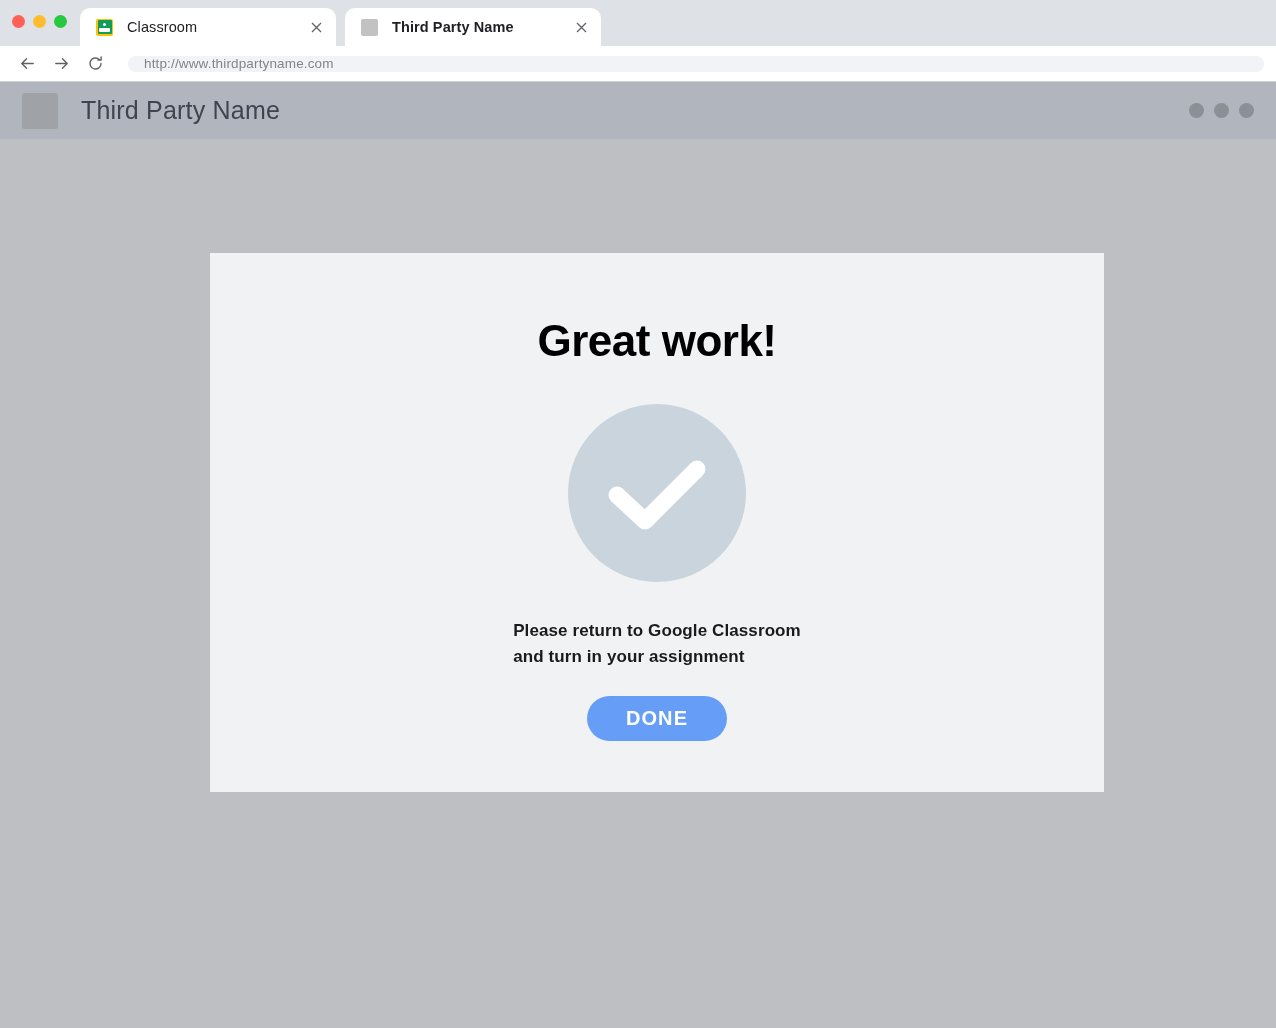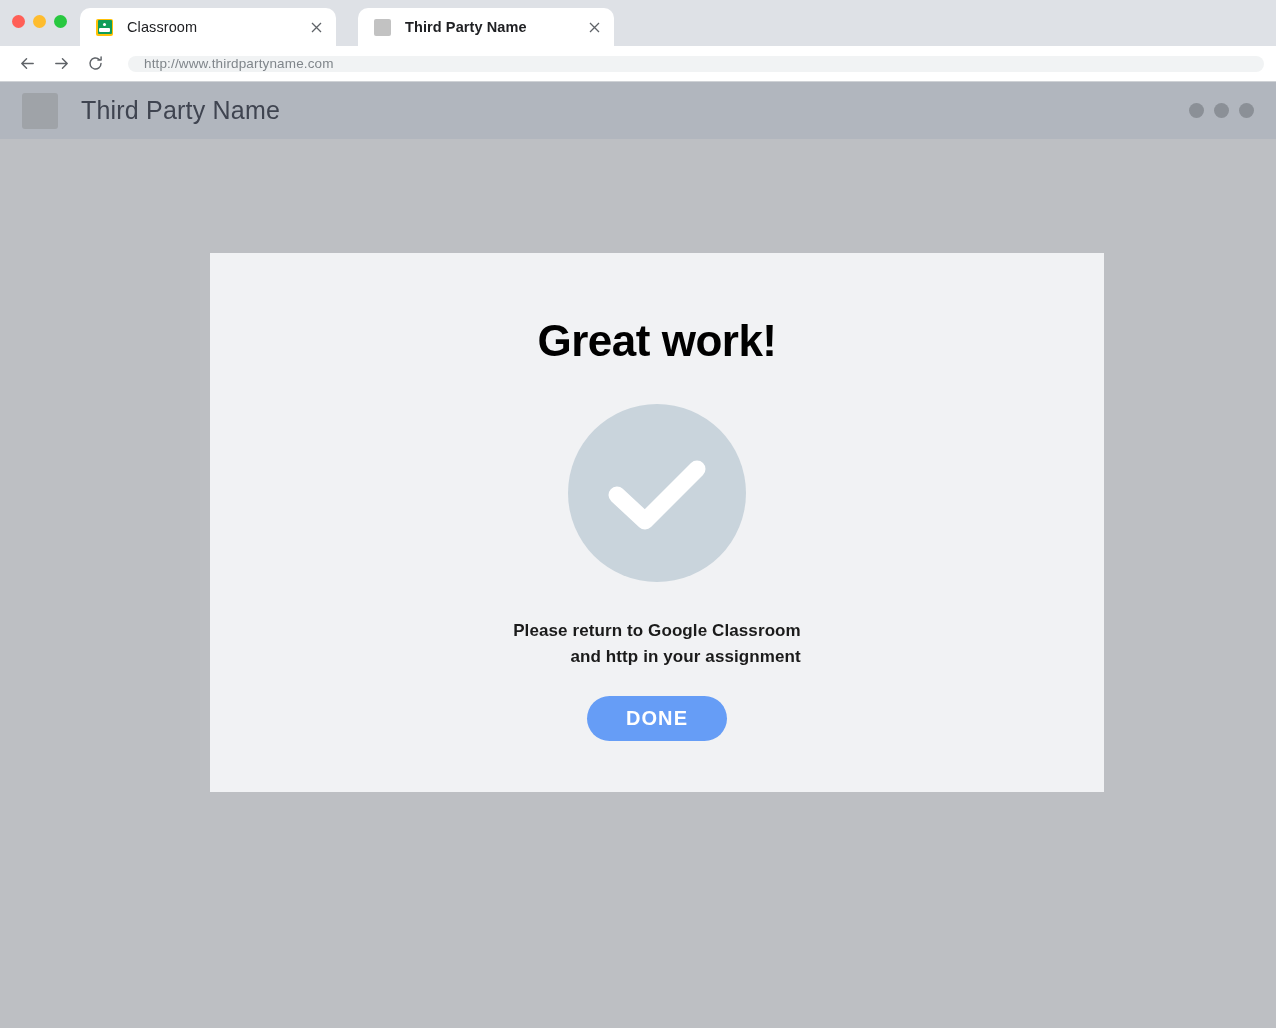--- a/index.html
+++ b/index.html
@@ -42,21 +42,20 @@
   }
   .tl-dot { width: 13px; height: 13px; border-radius: 50%; }
   .tl-red { background: #ff5f57; }
   .tl-yellow { background: #febc2e; }
   .tl-green { background: #28c840; }
 
   .tabs {
     display: flex;
     align-items: flex-end;
     margin-left: 80px;
-    gap: 13px;
   }
 
   .tab {
     width: 256px;
     height: 38px;
     border-radius: 10px 10px 0 0;
     display: flex;
     align-items: center;
     padding: 0 10px 0 16px;
     position: relative;
@@ -242,21 +241,21 @@
     background: #c9d4dc;
     margin-top: 38px;
     display: flex;
     align-items: center;
     justify-content: center;
     flex: 0 0 178px;
   }
 
   .card-message {
     margin-top: 36px;
-    text-align: right;
+    text-align: left;
     font-size: 17px;
     font-weight: 700;
     color: #1b1b1b;
     line-height: 26px;
     letter-spacing: 0.1px;
   }
 
   .done-button {
     margin-top: 26px;
     min-width: 140px;
@@ -359,19 +358,19 @@
     <div class="card-title">Great work!</div>
 
     <div class="check-circle">
       <svg width="104" height="80" viewBox="0 0 104 80" aria-hidden="true">
         <path d="M12 42 L40 68 L92 16" stroke="#ffffff" stroke-width="17" fill="none" stroke-linecap="round" stroke-linejoin="round"></path>
       </svg>
     </div>
 
     <div class="card-message">
       <div>Please return to Google Classroom</div>
-      <div>and http in your assignment</div>
+      <div>and turn in your assignment</div>
     </div>
 
     <button class="done-button">DONE</button>
 
   </div>
 </div>
 
 </body></html>

